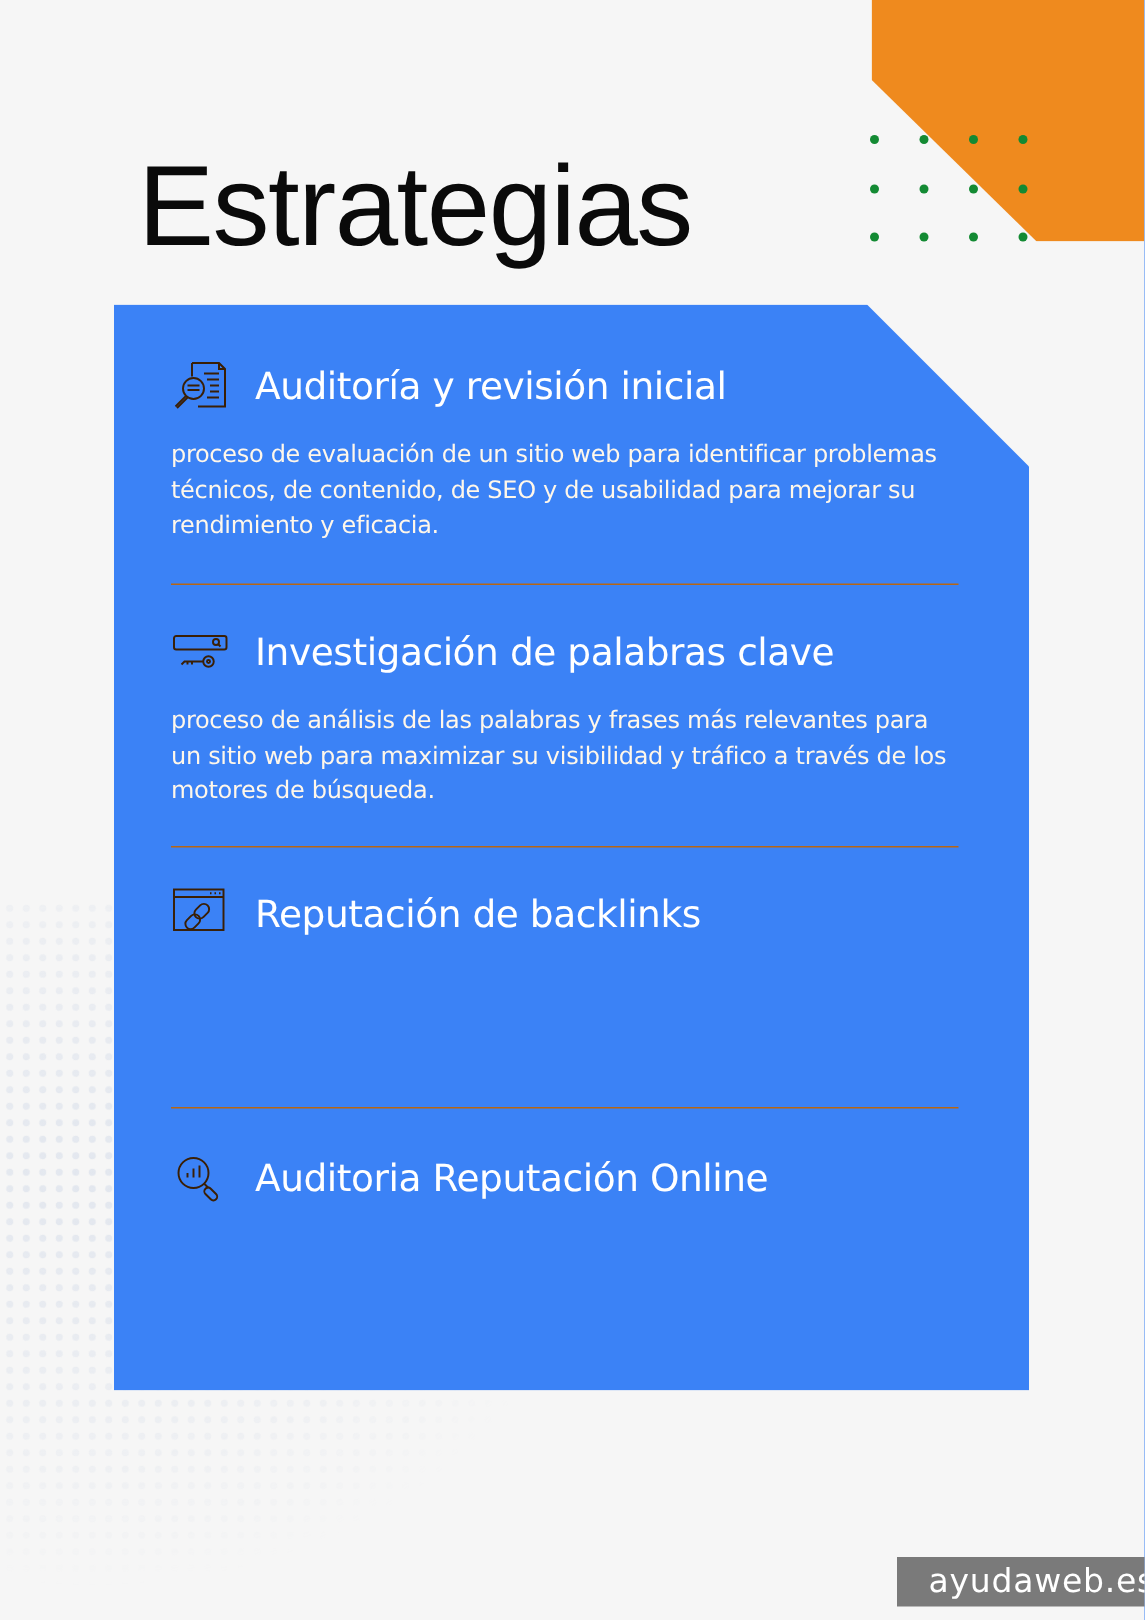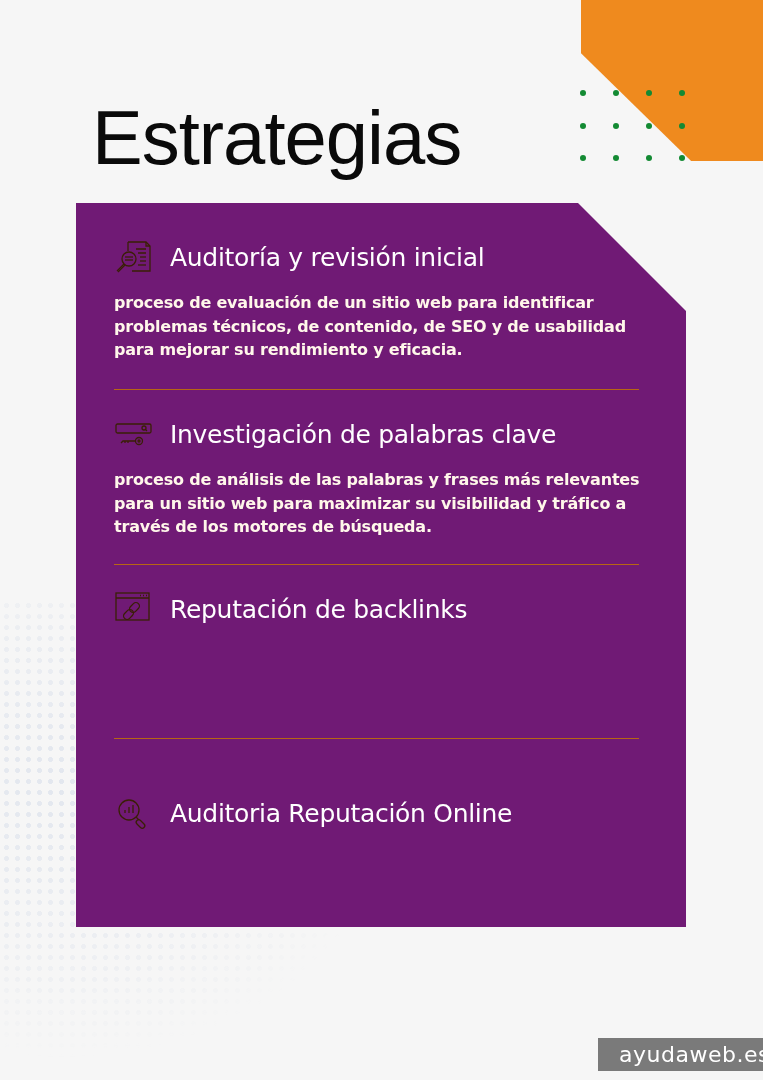--- a/index.html
+++ b/index.html
@@ -32,21 +32,21 @@
     }
     .section { position: absolute; left: 38px; width: 526px; }
     .section .head { display: flex; align-items: center; height: 36px; }
     .section .icon { width: 40px; height: 36px; display: flex; align-items: center; justify-content: flex-start; }
     .section h2 {
       margin: 0 0 0 16px; font-size: 25px; font-weight: 400; color: #ffffff;
       font-family: "DejaVu Sans", sans-serif; letter-spacing: -0.3px;
     }
     .section p {
       margin: 16px 0 0 0; font-size: 16px; line-height: 23.5px; color: #fff7ea;
-      font-family: "DejaVu Sans", sans-serif; letter-spacing: -0.2px; font-weight: bold;
+      font-family: "DejaVu Sans", sans-serif; letter-spacing: -0.2px;
     }
     .divider { position: absolute; left: 38px; width: 525px; height: 1px; background: #b76613; }
     .watermark {
       position: absolute; left: 598px; top: 1038px; width: 155px; height: 33px;
       background: #7a7a7a; color: #ffffff; font-size: 22px; line-height: 33px;
       text-align: center; font-family: "DejaVu Sans", sans-serif; letter-spacing: 0.5px; padding-left: 19px;
     }
   </style>
 </head>
 <body>
@@ -65,21 +65,21 @@
   <span class="dot" style="left:66px;top:33px;background:#138a33"></span>
   <span class="dot" style="left:99px;top:33px;background:#138a33"></span>
   <span class="dot" style="left:0;top:65px;background:#138a33"></span>
   <span class="dot" style="left:33px;top:65px;background:#138a33"></span>
   <span class="dot" style="left:66px;top:65px;background:#138a33"></span>
   <span class="dot" style="left:99px;top:65px;background:#138a33"></span>
 </div>
 
 <h1 class="title">Estrategias</h1>
 
-<div class="card" style="background:#701a75;padding-left:10px;">
+<div class="card" style="background:#3b82f6;padding-left:10px;">
 
   <div class="section" style="top:36px;">
     <div class="head">
       <span class="icon">
         <svg width="40" height="36" viewBox="0 0 40 36" fill="none" stroke="#3a1f05" stroke-width="1.3">
           <path d="M14 3 H32 L36 7 V32 H18"></path>
           <path d="M32 3 V7 H36"></path>
           <line x1="22" y1="10" x2="32" y2="10"></line>
           <line x1="24" y1="14" x2="32" y2="14"></line>
           <line x1="26" y1="18" x2="32" y2="18"></line>
@@ -128,21 +128,21 @@
           <line x1="32" y1="4.5" x2="33" y2="4.5"></line>
           <rect x="17" y="11" width="7" height="11" rx="3.5" transform="rotate(45 20.5 16.5)"></rect>
           <rect x="11" y="18" width="7" height="11" rx="3.5" transform="rotate(45 14.5 23.5)"></rect>
         </svg>
       </span>
       <h2>Reputación de backlinks</h2>
     </div>
   </div>
   <div class="divider" style="top:535px;"></div>
 
-  <div class="section" style="top:592px;">
+  <div class="section" style="top:564px;">
     <div class="head">
       <span class="icon">
         <svg width="40" height="36" viewBox="0 0 40 36" fill="none" stroke="#3a1f05" stroke-width="1.3">
           <circle cx="15" cy="15" r="10"></circle>
           <line x1="11" y1="18" x2="11" y2="15"></line>
           <line x1="15" y1="18" x2="15" y2="12"></line>
           <line x1="19" y1="18" x2="19" y2="10"></line>
           <line x1="22" y1="22" x2="25" y2="25"></line>
           <rect x="24" y="24" width="5" height="10" rx="2.5" transform="rotate(-45 26.5 29)"></rect>
         </svg>

